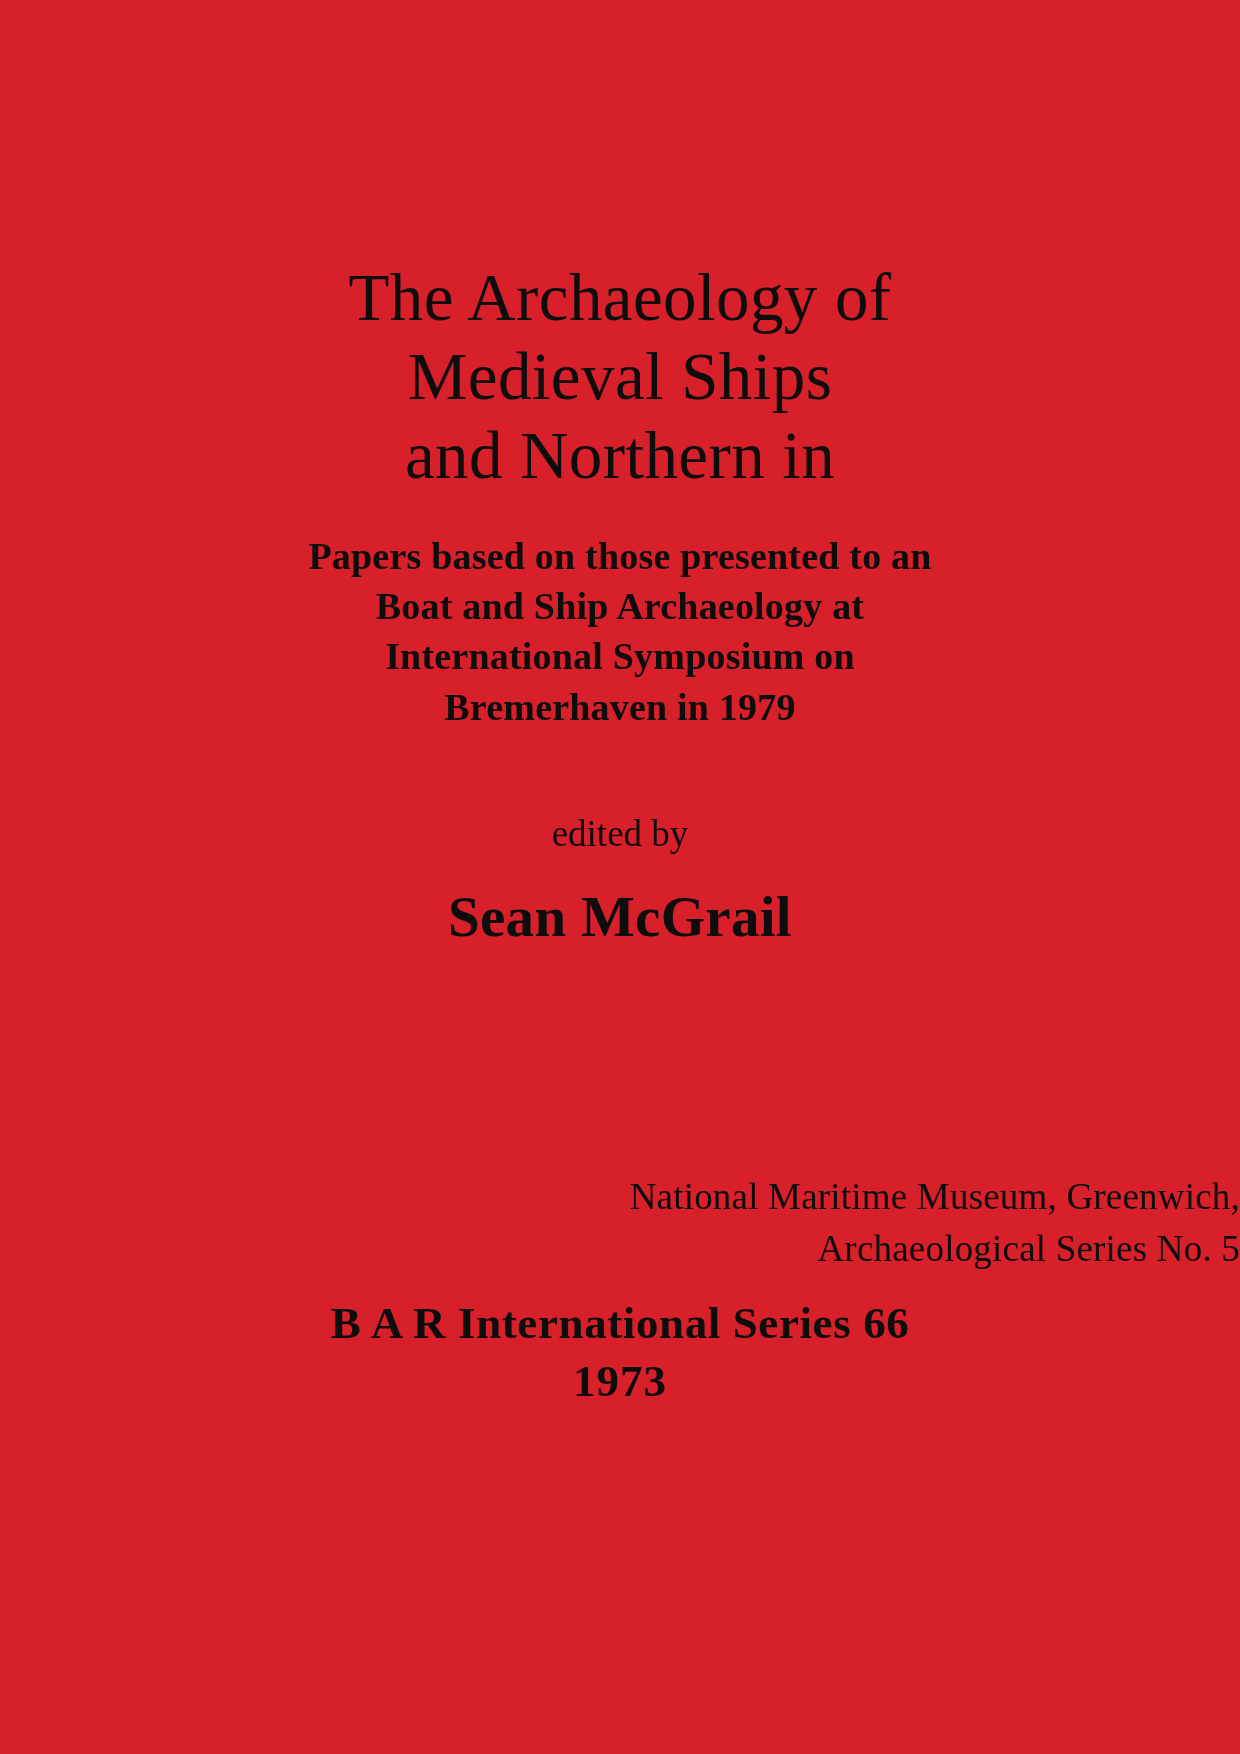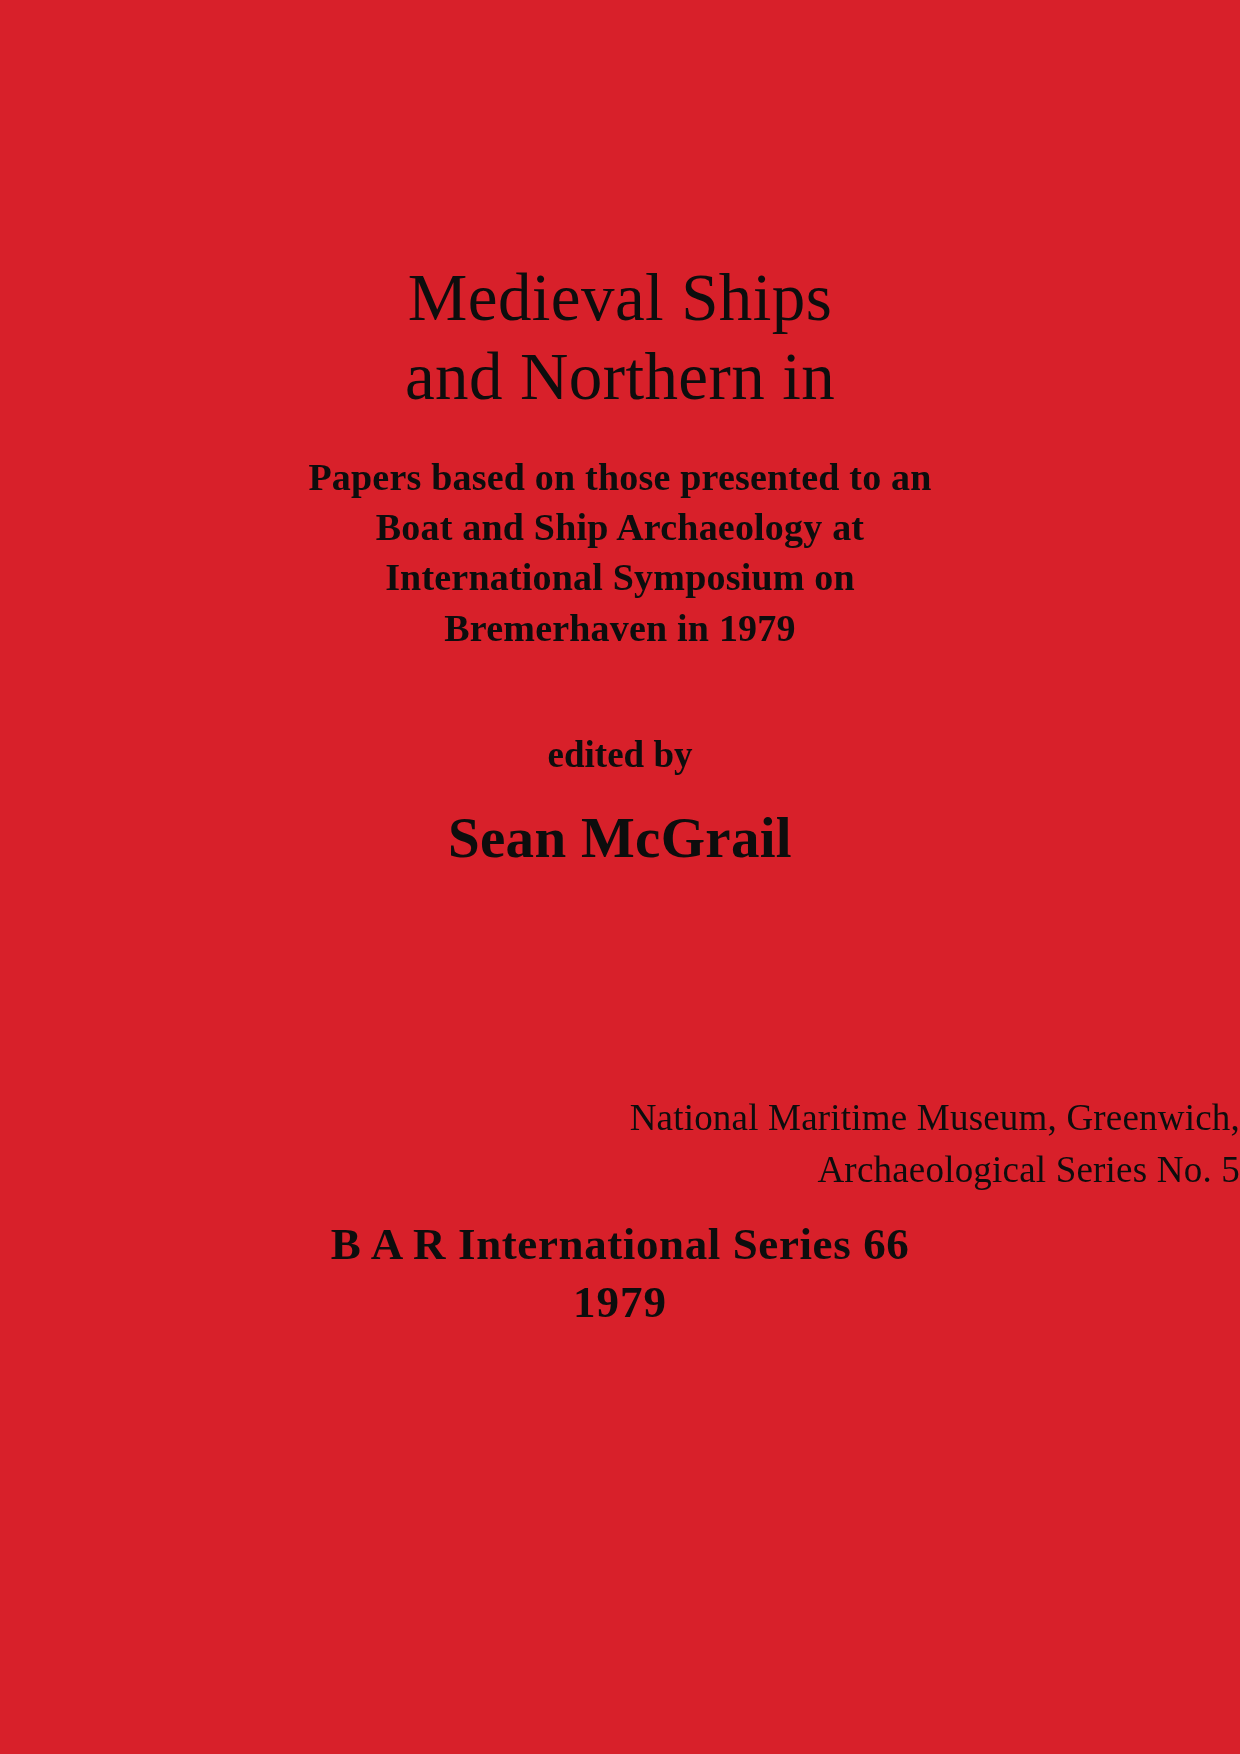--- a/index.html
+++ b/index.html
@@ -45,21 +45,21 @@
     font-weight: 600;
     letter-spacing: 0.2px;
   }
   .editor-block {
     margin-top: 78px;
     width: 100%;
     text-align: center;
   }
   .edited-by {
     font-size: 37px;
-    font-weight: 700;
+    font-weight: 400;
     line-height: 1.3;
   }
   .editor-name {
     margin-top: 26px;
     font-size: 57px;
     font-weight: 700;
     letter-spacing: 0.3px;
   }
   .imprint-block {
     margin-top: 222px;
@@ -89,20 +89,21 @@
     line-height: 1.3;
     letter-spacing: 1px;
   }
 </style>
 </head>
 <body style="background: rgb(216, 32, 42); color: rgb(13, 13, 13);">
 
 <div class="cover">
 
   <div class="title-block">
+    <div class="title-line">The Archaeology of</div>
     <div class="title-line">Medieval Ships</div>
     <div class="title-line">and Northern in</div>
   </div>
 
   <div class="subtitle-block">
     <div class="subtitle-line">Papers based on those presented to an</div>
     <div class="subtitle-line">Boat and Ship Archaeology at</div>
     <div class="subtitle-line">International Symposium on</div>
     <div class="subtitle-line">Bremerhaven in 1979</div>
   </div>
@@ -112,16 +113,16 @@
     <div class="editor-name">Sean McGrail</div>
   </div>
 
   <div class="imprint-block">
     <div class="imprint-line">National Maritime Museum, Greenwich,</div>
     <div class="imprint-line">Archaeological Series No. 5</div>
   </div>
 
   <div class="series-block">
     <div class="series-line">B A R  International Series 66</div>
-    <div class="series-year">1979</div>
+    <div class="series-year">1973</div>
   </div>
 
 </div>
 
 </body></html>

